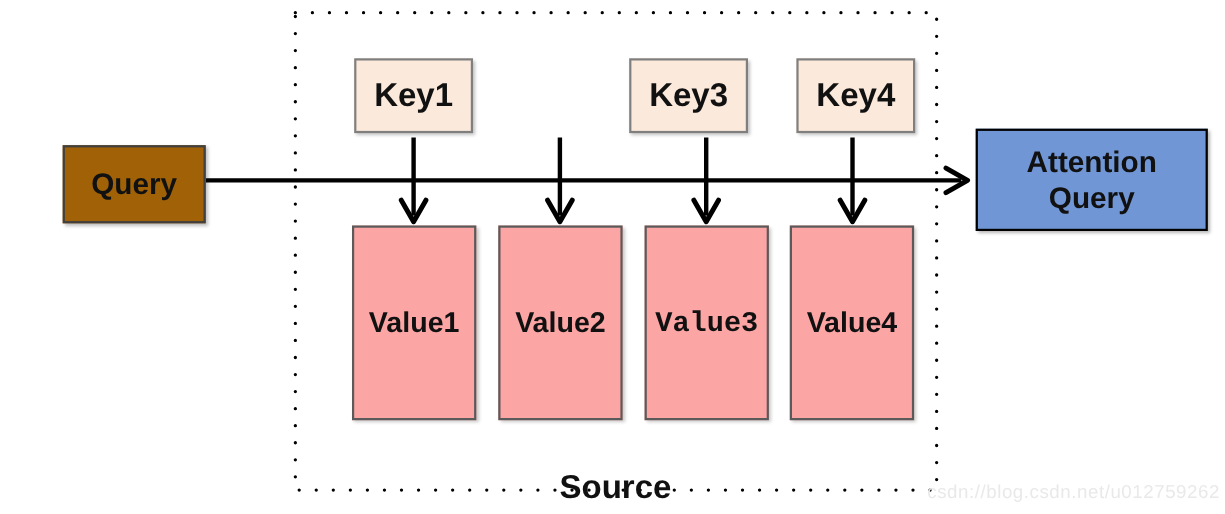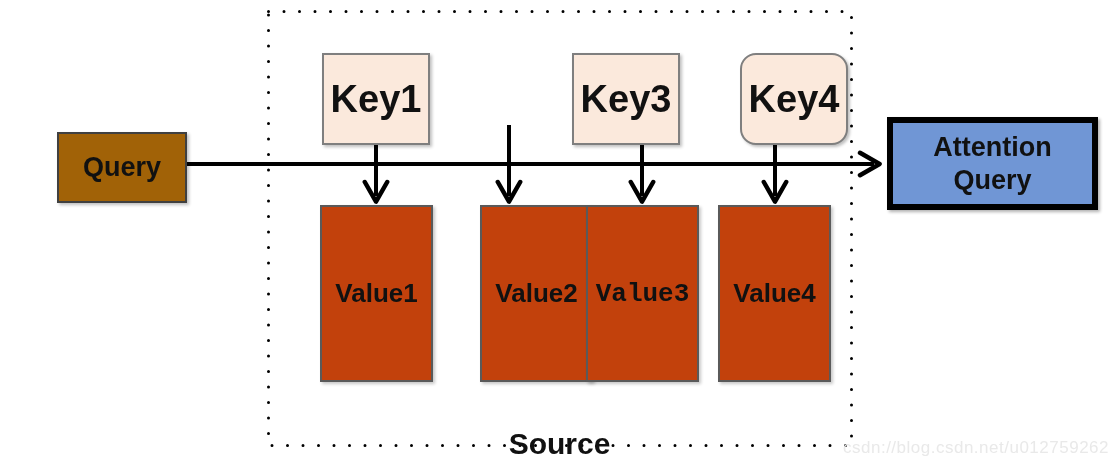--- a/index.html
+++ b/index.html
@@ -38,47 +38,47 @@
 
   .query-box {
     left: 57px; top: 132px; width: 130px; height: 71px;
     background: #a16207;
     border: 2px solid #404040;
     font-size: 27px;
     box-shadow: 2px 2px 3px rgba(0,0,0,0.25);
   }
 
   .key-box {
-    top: 53px; width: 108px; height: 92px;
+    top: 53px; width: 108px; height: 68px;
     background: #fbe9dc;
     border: 2px solid #7f7f7f;
-    font-size: 38px;
+    font-size: 30px;
     box-shadow: 2px 2px 3px rgba(0,0,0,0.25);
   }
   .key-1 { left: 322px; }
   .key-2 { left: 455px; }
   .key-3 { left: 572px; }
-  .key-4 { left: 740px; border-radius: 16px; }
+  .key-4 { left: 724px; }
 
   .value-box {
     top: 205px; width: 113px; height: 177px;
-    background: #c2410c;
+    background: #fca5a5;
     border: 2px solid #5a5a5a;
     font-size: 26px;
     box-shadow: 2px 2px 3px rgba(0,0,0,0.22);
   }
   .value-1 { left: 320px; }
-  .value-2 { left: 453px; margin-left: 27px; }
+  .value-2 { left: 453px; }
   .value-3 { left: 586px; font-family: Liberation Mono, monospace; }
   .value-4 { left: 718px; text-align: center; }
 
   .attention-box {
     left: 887px; top: 117px; width: 211px; height: 93px;
     background: #7096d5;
-    border: 6px solid #000000;
+    border: 2px solid #000000;
     font-size: 27px;
     line-height: 1.2;
     flex-direction: column;
     box-shadow: 2px 2px 3px rgba(0,0,0,0.3);
   }
   .attention-box span { display: block; }
 
   .source-label {
     position: absolute;
     z-index: 2;

